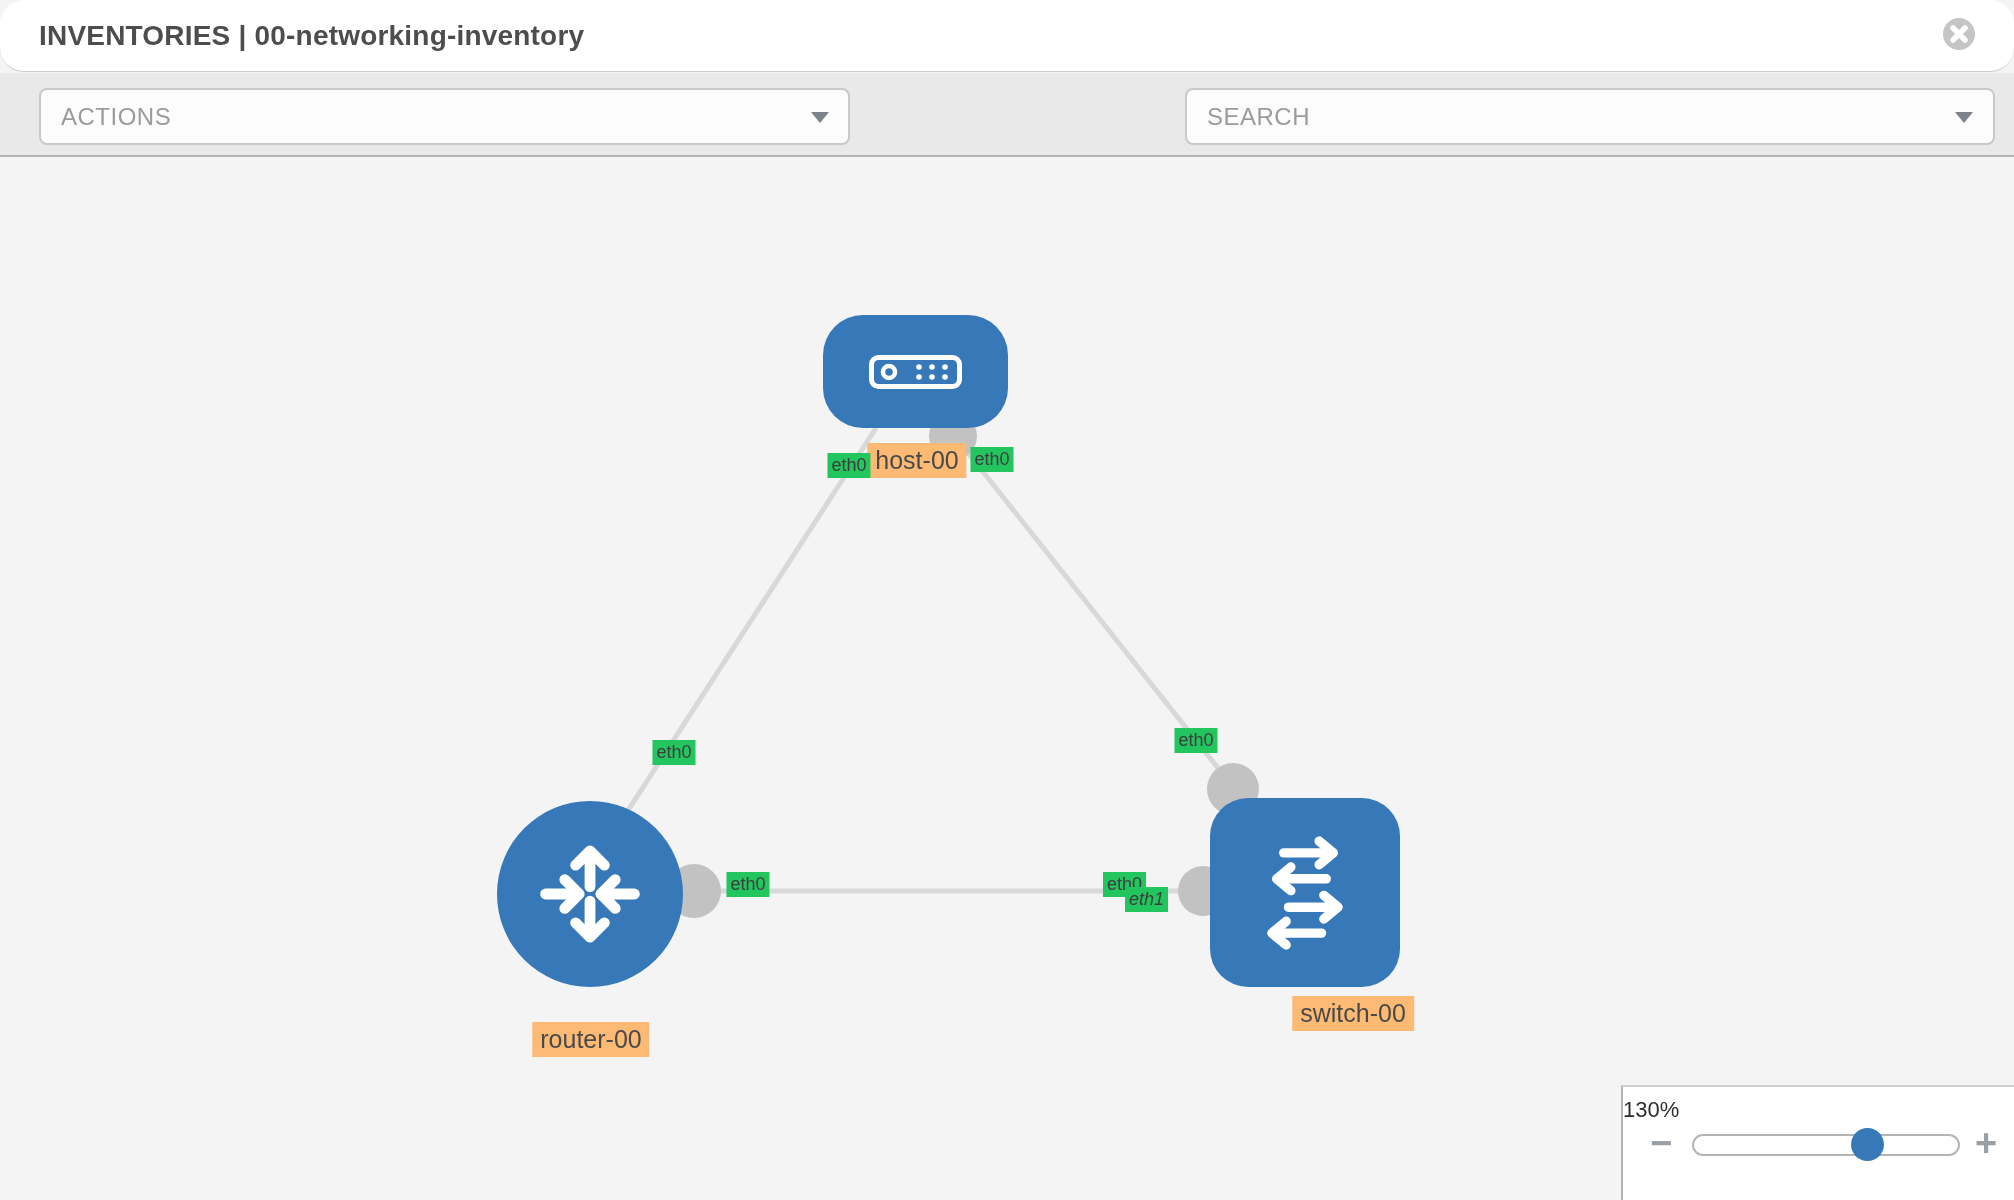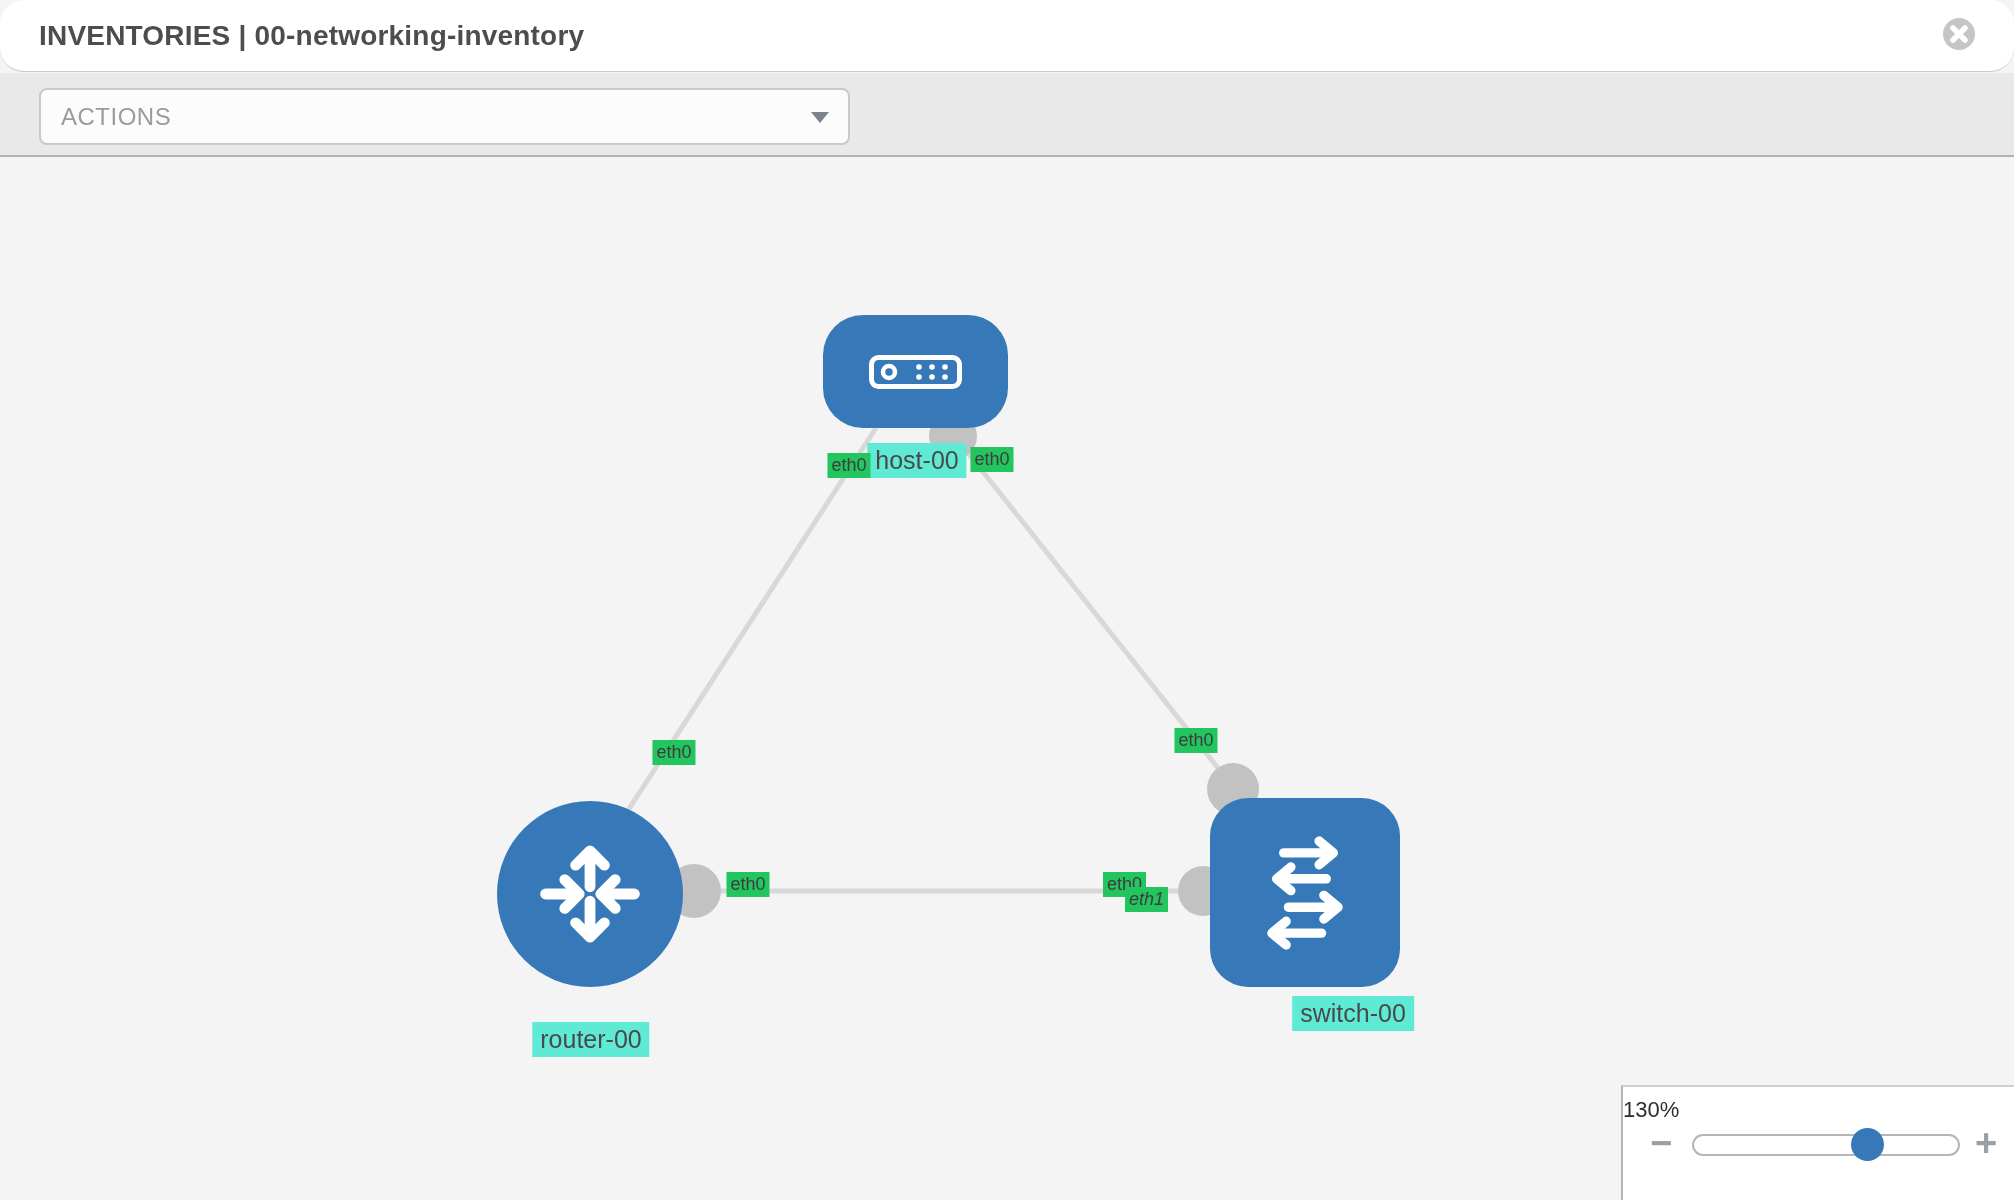--- a/index.html
+++ b/index.html
@@ -29,21 +29,21 @@
     font-size:24px;color:#9b9b9b;letter-spacing:0.5px;}
   .dd-arrow{position:absolute;top:22px;width:0;height:0;
     border-left:9px solid transparent;border-right:9px solid transparent;
     border-top:11px solid #7b828c;}
   .tool-btn{position:absolute;top:98px;width:36px;height:36px;cursor:pointer;}
 
   
   .canvas{position:absolute;left:0;top:159px;width:2014px;height:1063px;background:#f4f4f4;}
   .topo-svg{position:absolute;left:0;top:0;}
   .node{position:absolute;background:var(--blue);display:flex;align-items:center;justify-content:center;cursor:pointer;}
-  .node-label{position:absolute;transform:translateX(-50%);background:#5eead4;color:var(--label-ink);
+  .node-label{position:absolute;transform:translateX(-50%);background:#fdba74;color:var(--label-ink);
     font-size:25px;padding:3px 8px;white-space:nowrap;}
   .iface-label{position:absolute;background:#22c55e;color:#3d3d3d;
     font-size:18px;padding:2px 4px;white-space:nowrap;}
   .centered{transform:translateX(-50%);}
 
   
   .zoom-panel{position:absolute;left:1621px;top:1085px;width:393px;height:120px;background:#ffffff;
     border-top:2px solid #cfcfcf;border-left:2px solid #b5b5b5;}
   .zoom-value{position:absolute;left:0;top:10px;width:100%;text-align:left;
     font-size:22px;color:#2d2d2d;}
@@ -87,20 +87,24 @@
   </div>
   <div class="tool-btn" style="left:1118px;">
     <svg width="36" height="36" viewBox="0 0 36 36">
       <circle cx="10" cy="11" r="6" fill="none" stroke="#8d939c" stroke-width="5"></circle>
       <path d="M14.5 15.5 L30.5 31.5" stroke="#8d939c" stroke-width="5" stroke-linecap="round"></path>
       <path d="M23.5 24.5 L19.5 28.5" stroke="#8d939c" stroke-width="4.5" stroke-linecap="round"></path>
       <path d="M30.5 31.5 L34 28" stroke="#8d939c" stroke-width="4.5" stroke-linecap="round"></path>
     </svg>
   </div>
 
+  <div class="dropdown" style="left:1185px;width:810px;">
+    <span class="ph">SEARCH</span>
+    <span class="dd-arrow" style="left:768px;"></span>
+  </div>
 </div>
 
 <div class="canvas">
 
   <svg class="topo-svg" width="2014" height="1063" viewBox="0 159 2014 1063">
 
     <line x1="876" y1="428" x2="614" y2="832" stroke="#d8d8d8" stroke-width="5"></line>
     <line x1="953" y1="434" x2="1233" y2="787" stroke="#d8d8d8" stroke-width="5"></line>
     <line x1="694" y1="891" x2="1203" y2="891" stroke="#d8d8d8" stroke-width="5"></line>
 

